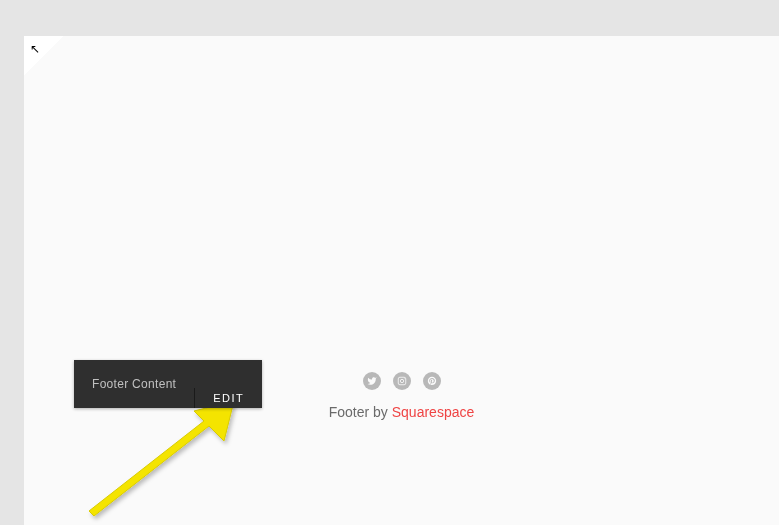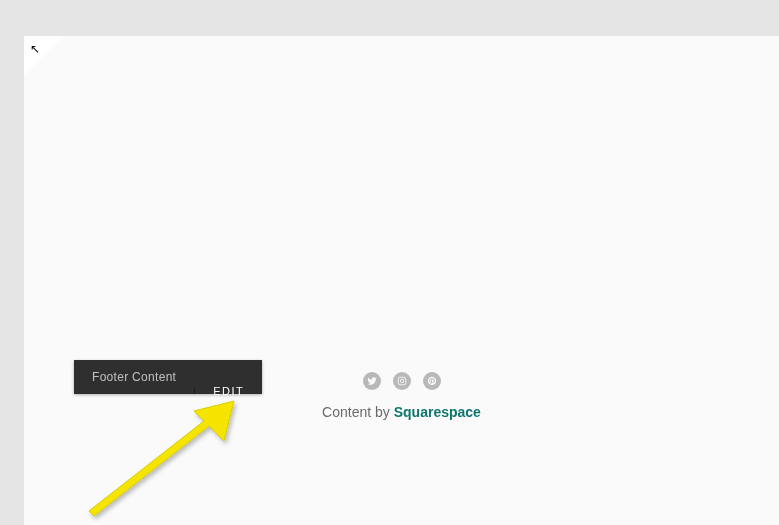--- a/index.html
+++ b/index.html
@@ -78,30 +78,29 @@
 .social-icon svg {
   width: 10px;
   height: 10px;
   fill: #fafafa;
 }
 .powered {
   font-size: 14px;
   color: #6a6a6a;
 }
 .powered .brand {
-  color: #0f766e;
-  font-weight: bold;
+  color: #ef4444;
 }
 .edit-widget {
   position: absolute;
   left: 50px;
   top: 324px;
   display: flex;
   background: #2f2f2f;
-  height: 34px;
+  height: 48px;
   align-items: stretch;
   z-index: 20;
   box-shadow: 0 1px 3px rgba(0,0,0,0.3);
 }
 .edit-widget .label-part {
   padding: 0 18px;
   display: flex;
   align-items: center;
   font-size: 12px;
   color: #c0c0c0;
@@ -166,17 +165,17 @@
             <circle cx="17.5" cy="6.5" r="1"></circle>
           </svg>
       </a>
       <a href="#" class="social-icon">
         <svg viewBox="0 0 24 24">
             <path d="M12 2C6.5 2 2 6.5 2 12c0 4.2 2.6 7.8 6.3 9.3-.1-.8-.2-2 0-2.9.2-.8 1.2-5.2 1.2-5.2s-.3-.6-.3-1.5c0-1.4.8-2.5 1.8-2.5.9 0 1.3.6 1.3 1.4 0 .9-.6 2.2-.9 3.4-.2 1 .5 1.9 1.5 1.9 1.8 0 3.2-1.9 3.2-4.7 0-2.5-1.8-4.2-4.3-4.2-2.9 0-4.6 2.2-4.6 4.4 0 .9.3 1.8.8 2.3.1.1.1.2.1.3-.1.3-.2 1-.3 1.1 0 .2-.2.2-.3.1-1.3-.6-2.1-2.5-2.1-4 0-3.3 2.4-6.3 6.9-6.3 3.6 0 6.4 2.6 6.4 6 0 3.6-2.3 6.5-5.4 6.5-1.1 0-2.1-.6-2.4-1.2 0 0-.5 2-.6 2.5-.2.9-.8 2-1.2 2.7.9.3 1.9.4 2.9.4 5.5 0 10-4.5 10-10S17.5 2 12 2z"></path>
           </svg>
       </a>
     </div>
     <div class="powered">
-      <span>Content by </span><span class="brand">Squarespace</span>
+      <span>Footer by </span><span class="brand">Squarespace</span>
     </div>
   </div>
 
 </div>
 
 </body></html>

